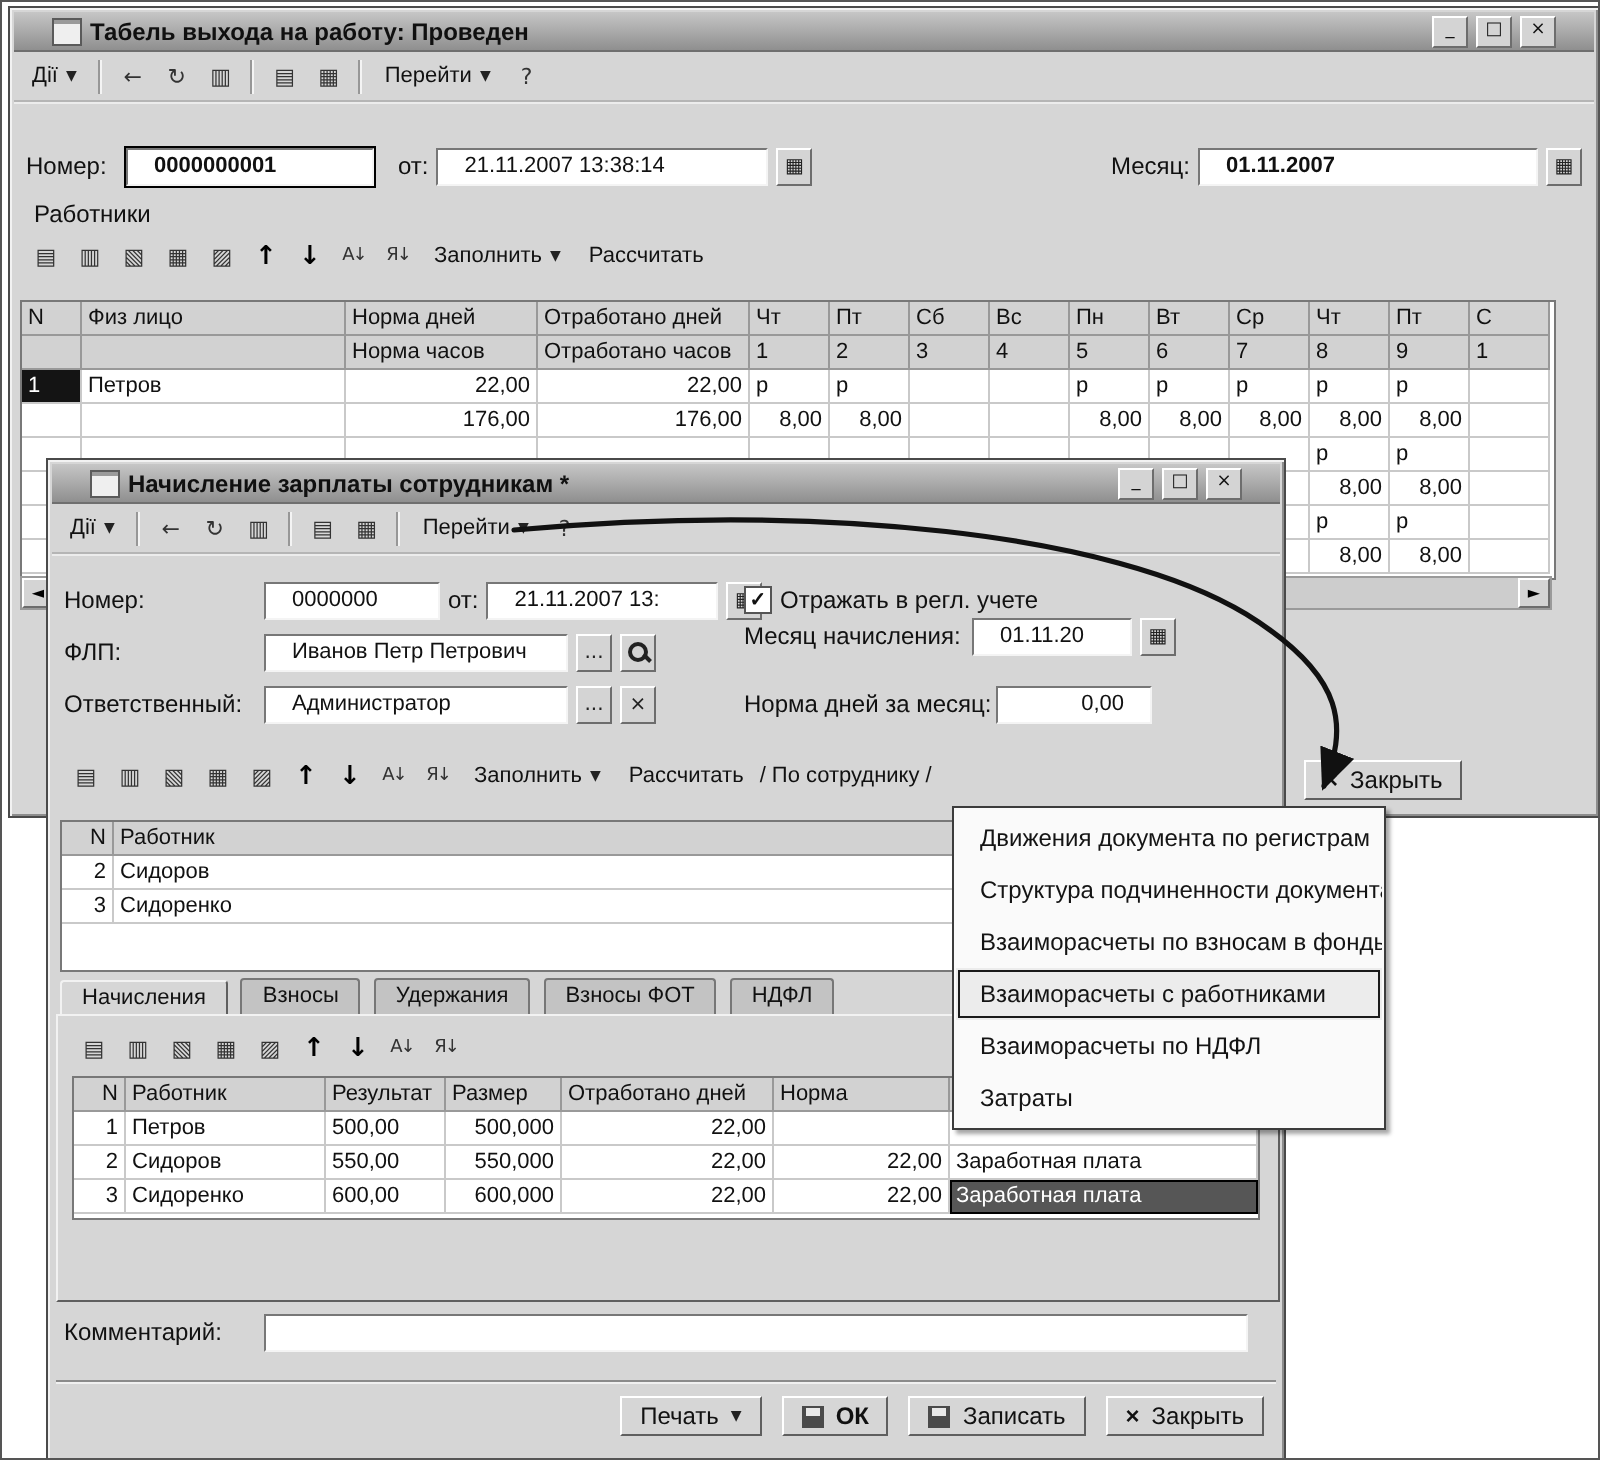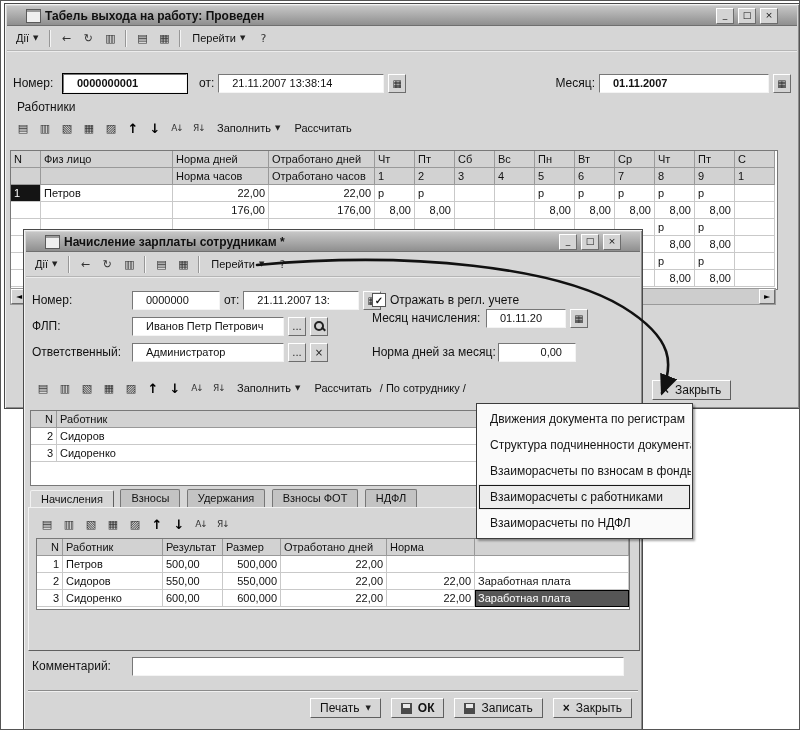--- a/index.html
+++ b/index.html
@@ -515,20 +515,21 @@
       </span>
     </div>
   </div>
 
   <div class="menu">
     <div class="menu-item">Движения документа по регистрам</div>
     <div class="menu-item">Структура подчиненности документа</div>
     <div class="menu-item">Взаиморасчеты по взносам в фонды</div>
     <div class="menu-item selected">Взаиморасчеты с работниками</div>
     <div class="menu-item">Взаиморасчеты по НДФЛ</div>
+    <div class="menu-item">Затраты</div>
   </div>
 
   <svg class="arrow-layer" width="800" height="730">
     <defs>
       <marker id="ah" markerWidth="10" markerHeight="8" refX="7" refY="3.5" orient="auto">
         <path d="M0,0 L8,3.5 L0,7 z" fill="#111"></path>
       </marker>
     </defs>
     <path d="M 256 264 C 410 250, 556 266, 622 306 C 674 338, 672 364, 661 392" stroke="#111" stroke-width="2.6" fill="none" stroke-linecap="round" marker-end="url(#ah)"></path>
   </svg>

